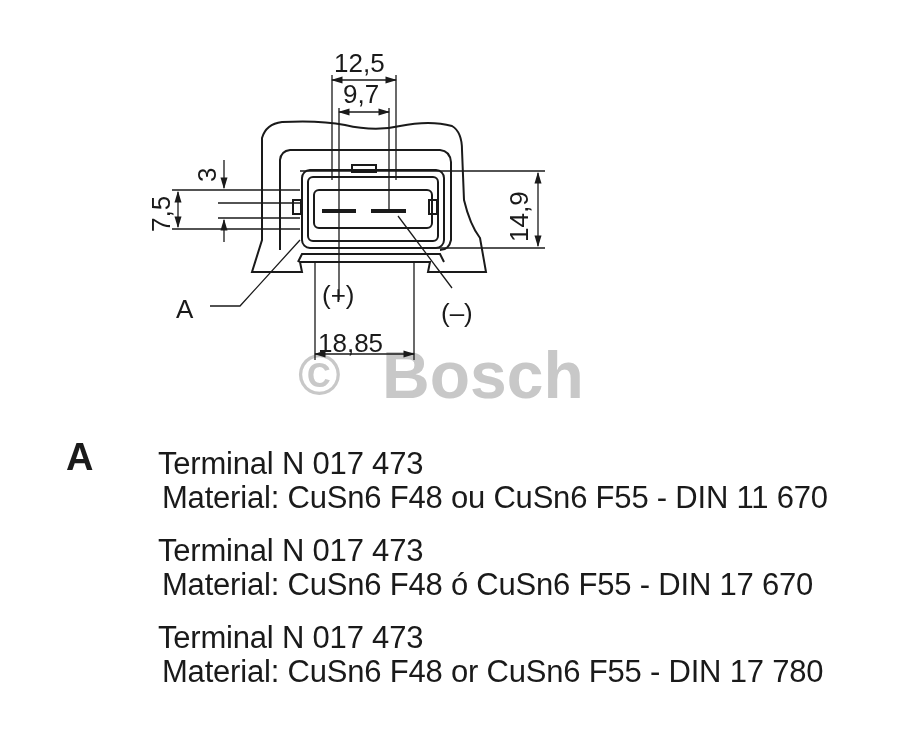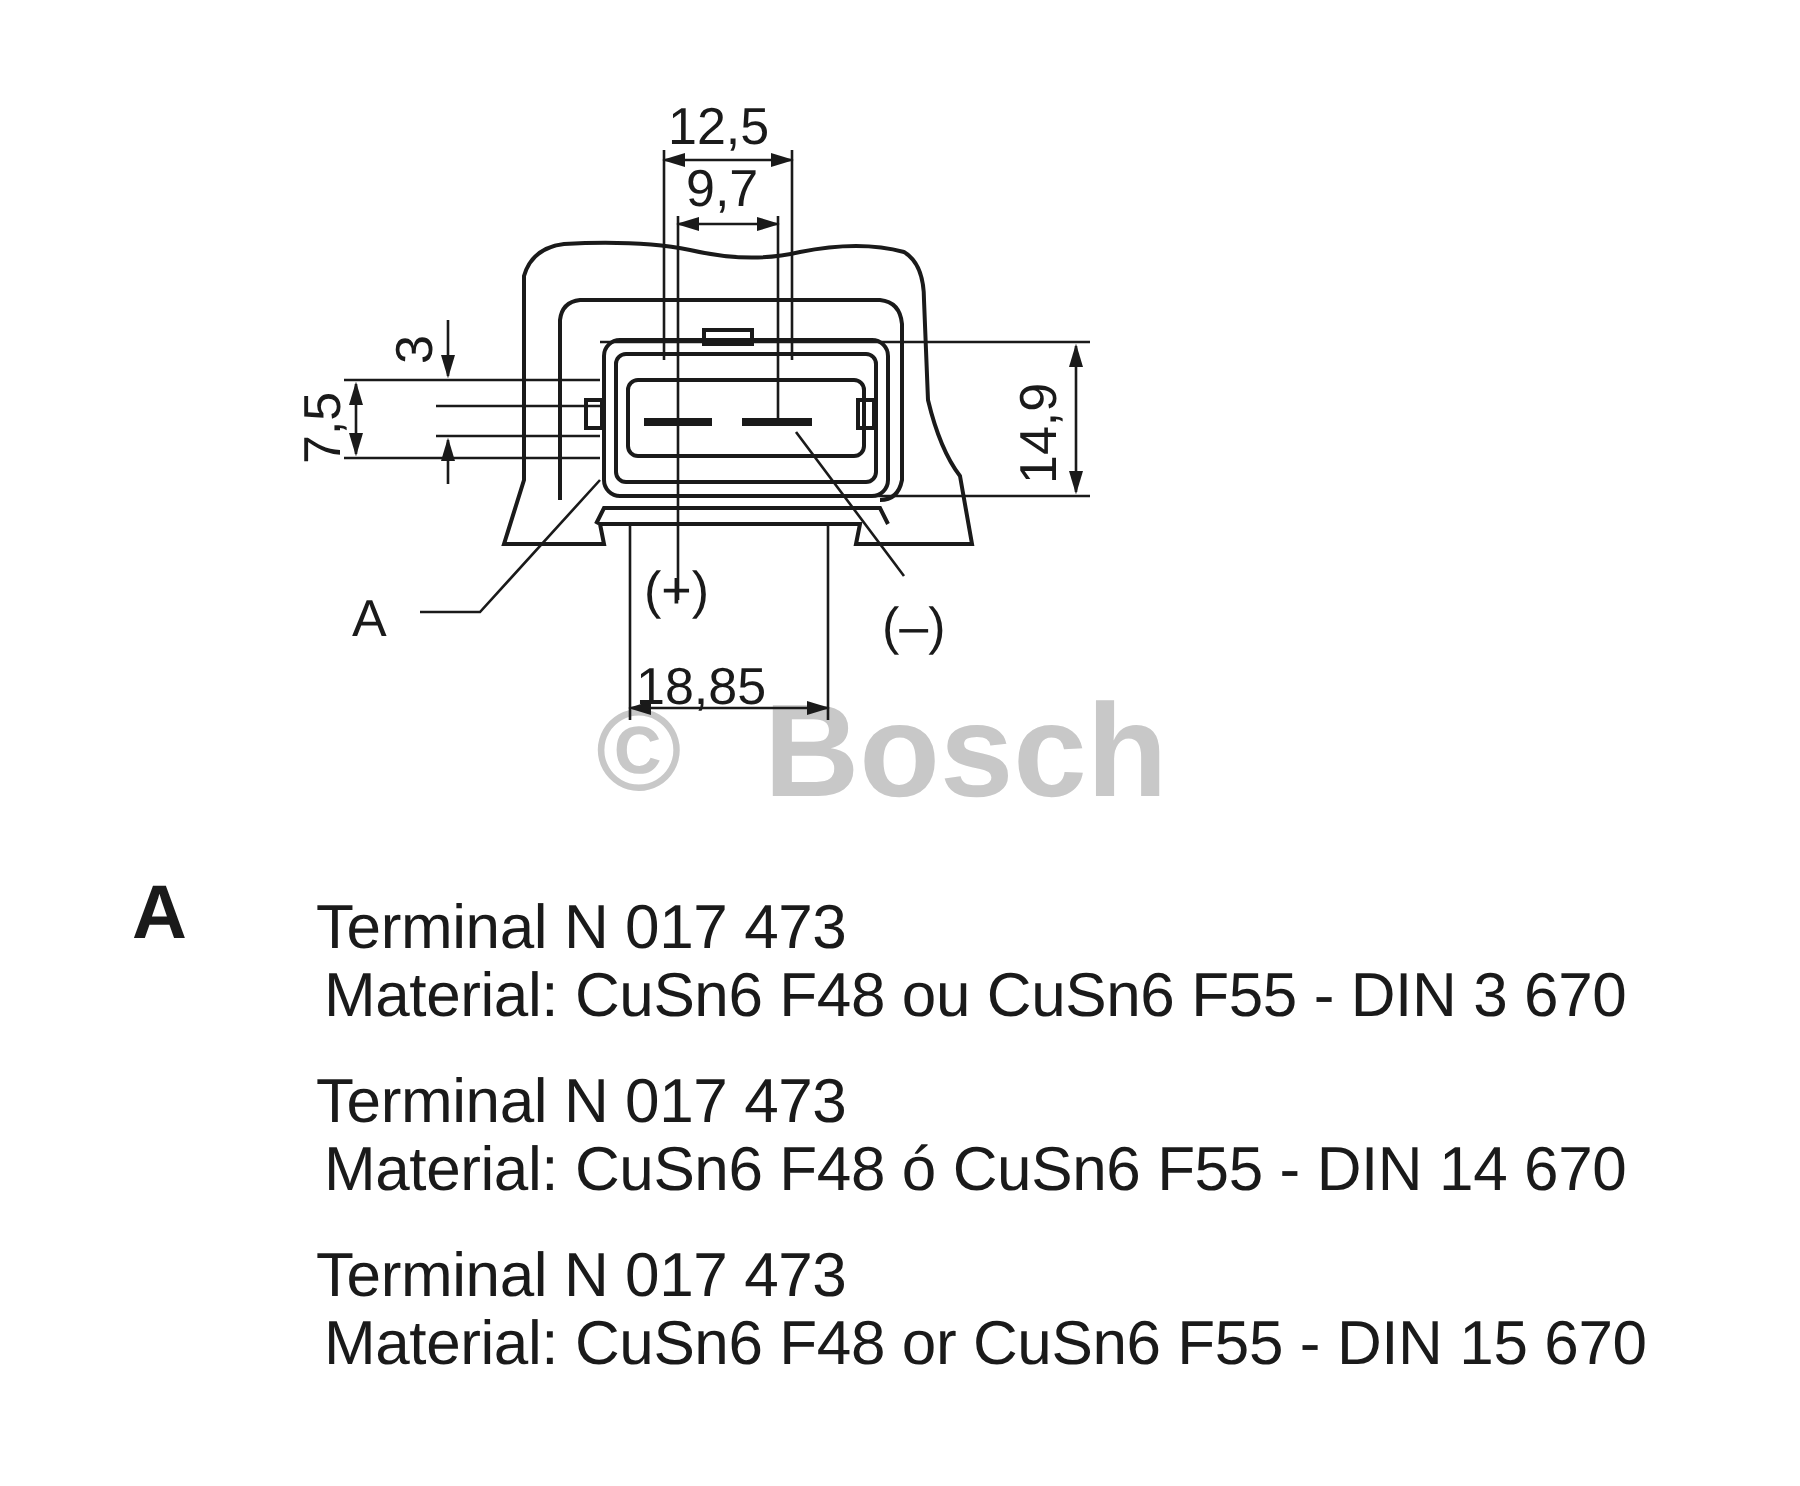--- a/index.html
+++ b/index.html
@@ -87,17 +87,17 @@
     <text class="dimtext" transform="translate(528,242) rotate(-90)">14,9</text>
     <text class="dimtext" x="322" y="304">(+)</text>
     <text class="dimtext" x="441" y="322">(–)</text>
     <text class="dimtext" x="176" y="318" font-size="38">A</text>
   </g>
 </svg>
 
 <div class="legend-letter">A</div>
 
 <div class="line" style="left:158px; top:446px;">Terminal N 017 473</div>
-<div class="line" style="left:162px; top:480px;">Material: CuSn6 F48 ou CuSn6 F55 - DIN 3 670</div>
+<div class="line" style="left:162px; top:480px;">Material: CuSn6 F48 ou CuSn6 F55 - DIN 11 670</div>
 <div class="line" style="left:158px; top:533px;">Terminal N 017 473</div>
-<div class="line" style="left:162px; top:567px;">Material: CuSn6 F48 ó CuSn6 F55 - DIN 14 670</div>
+<div class="line" style="left:162px; top:567px;">Material: CuSn6 F48 ó CuSn6 F55 - DIN 17 670</div>
 <div class="line" style="left:158px; top:620px;">Terminal N 017 473</div>
-<div class="line" style="left:162px; top:654px;">Material: CuSn6 F48 or CuSn6 F55 - DIN 15 670</div>
+<div class="line" style="left:162px; top:654px;">Material: CuSn6 F48 or CuSn6 F55 - DIN 17 780</div>
 
 </body></html>

